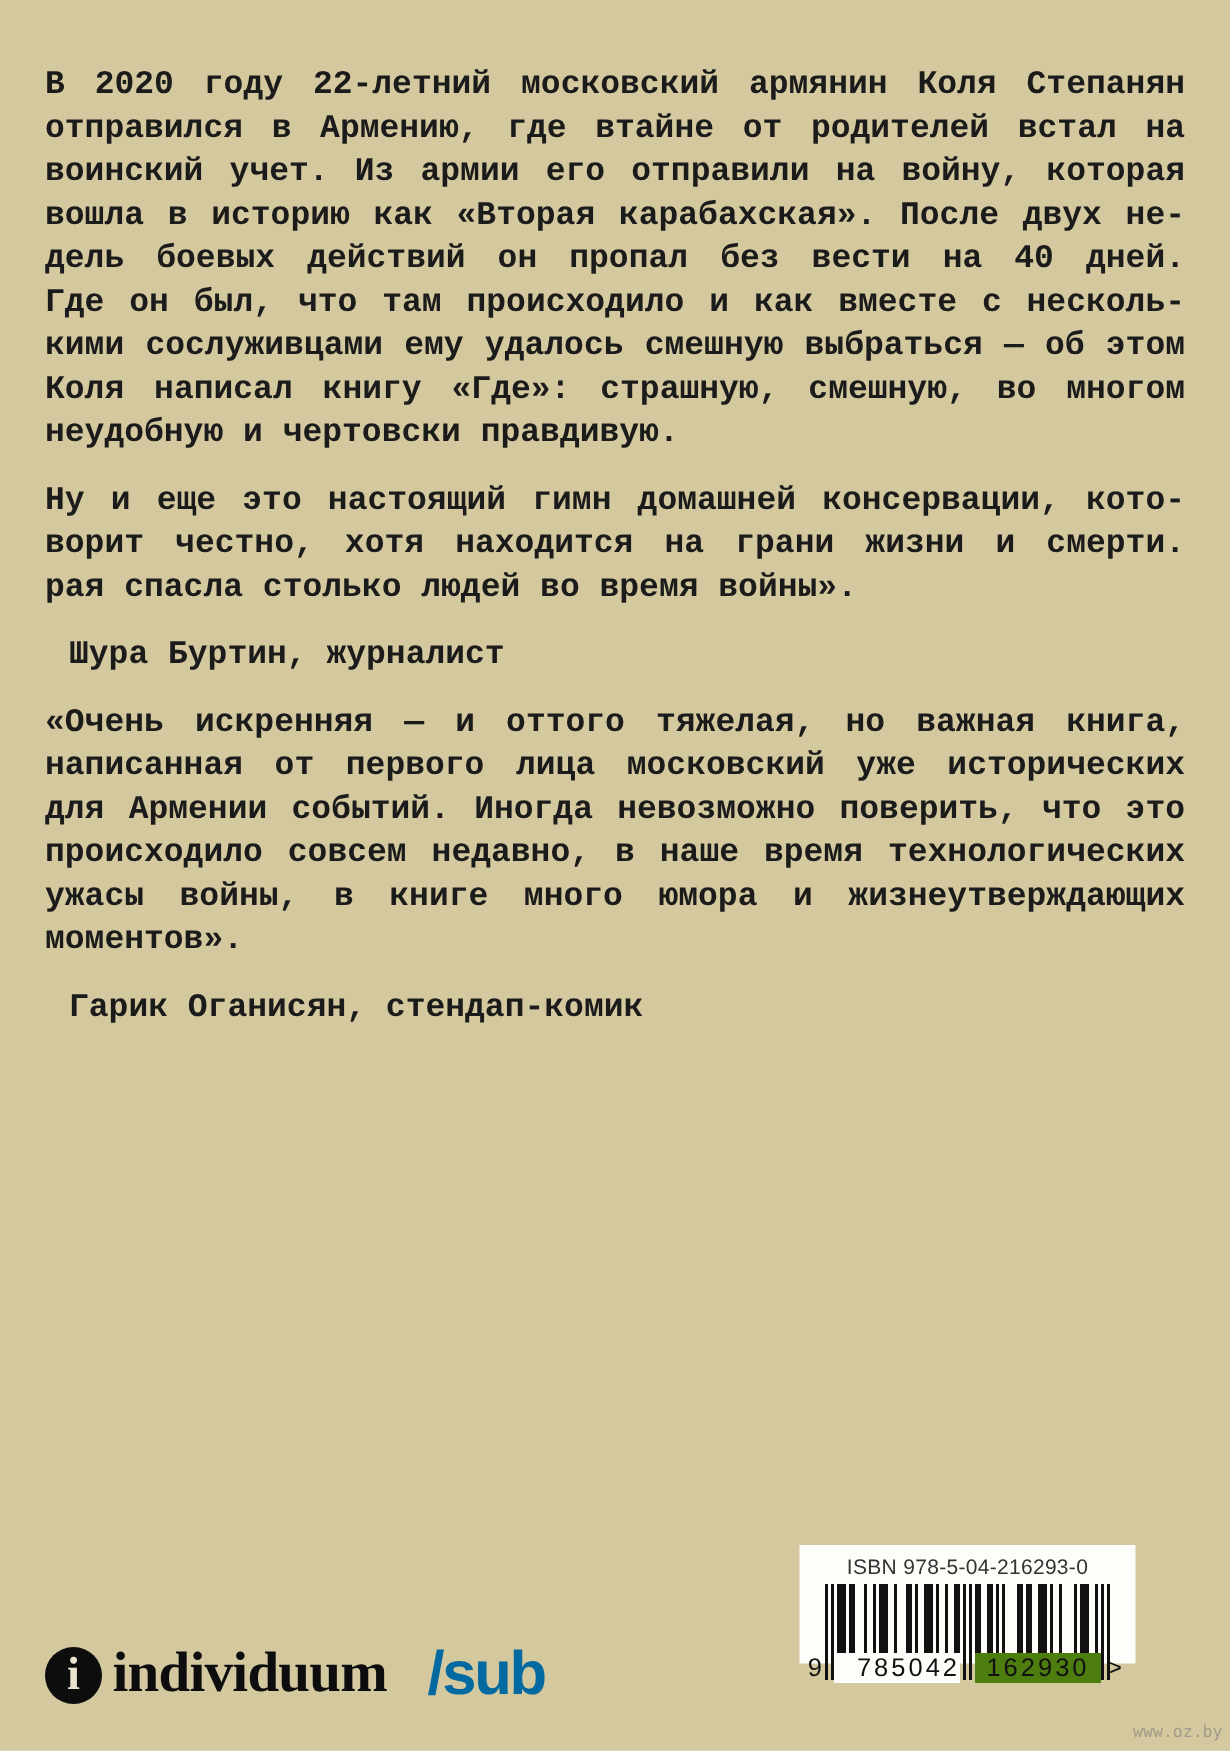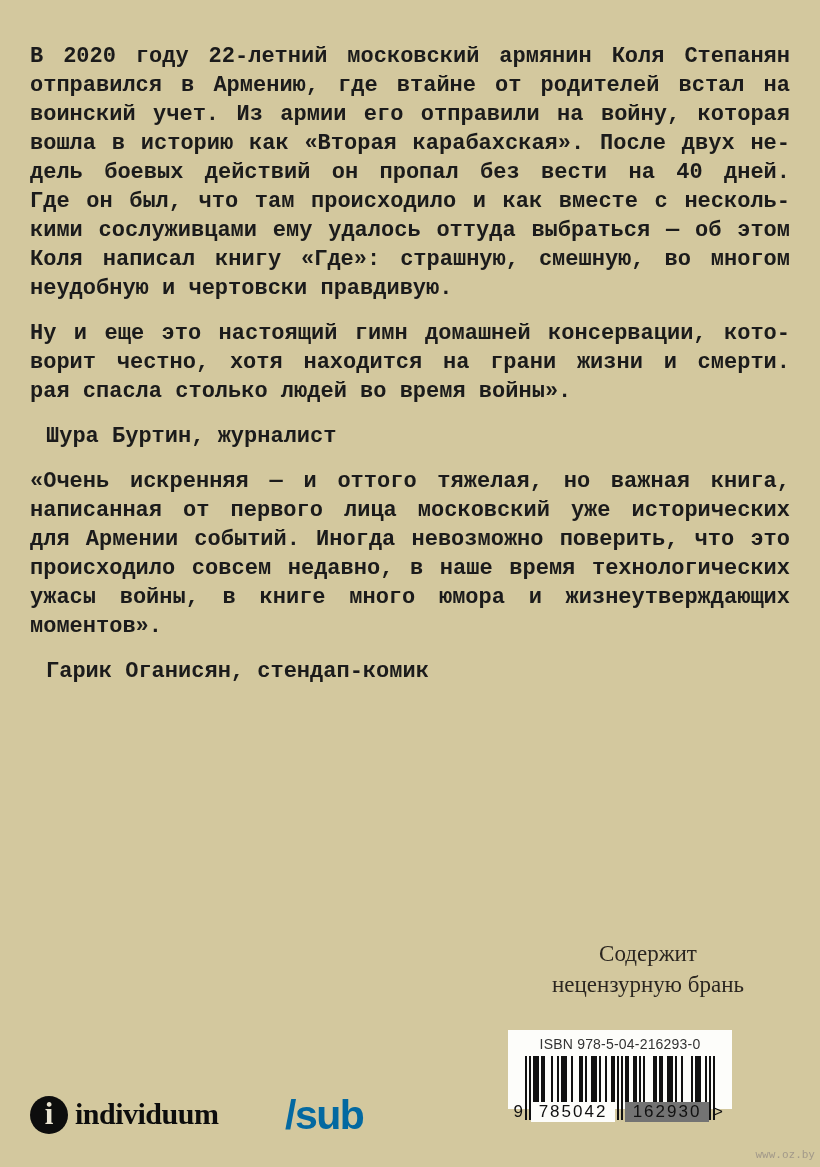--- a/index.html
+++ b/index.html
@@ -22,57 +22,57 @@
   .attrib { margin:0 0 16px 16px; }
   
   .warning {
     position:absolute; top:938px; left:518px; width:260px;
     text-align:center;
     font-family:"Liberation Serif", serif;
     font-size:23px; line-height:31px; color:#2b2620;
   }
   
   .barcode-box {
-    position:absolute; left:508px; top:1030px; width:224px; height:79px;
+    position:absolute; left:533px; top:1030px; width:224px; height:79px;
     background:#fdfdfa;
   }
   .isbn-label {
     position:absolute; top:6px; left:0; right:0;
     text-align:center;
     font-family:"Liberation Sans", sans-serif;
     font-size:14px; color:#333; letter-spacing:0.2px;
   }
   .bars { position:absolute; left:17px; top:26px; width:190px; height:64px; }
   .bars .m { position:absolute; top:0; width:2px; background:#111; }
   .bc-digits {
     position:absolute; top:72px; left:0; width:224px; height:20px;
     font-family:"Liberation Sans", sans-serif;
     font-size:17px; line-height:20px; color:#111;
   }
   .bc-digits span { position:absolute; top:0; height:20px; display:block; }
   .bcd-first { left:0; width:15px; text-align:right; }
-  .bcd-g1 { left:23px; width:84px; background:#fdfdfa; text-align:center; letter-spacing:2px; }
-  .bcd-g2 { left:117px; width:84px; background:#737373; text-align:center; letter-spacing:2px; }
+  .bcd-g1 { left:23px; width:84px; background:#fdfdfa; text-align:right; letter-spacing:2px; }
+  .bcd-g2 { left:117px; width:84px; background:#4d7c0f; text-align:center; letter-spacing:2px; }
   .bcd-end { left:205px; width:16px; text-align:left; }
   
   .logo-individuum {
     position:absolute; left:30px; top:1096px;
     display:flex; align-items:center; gap:7px; color:#0d0d0d;
   }
   .logo-circle {
     width:38px; height:38px; border-radius:50%;
     background:#0d0d0d; color:#e9e3d0;
     display:flex; align-items:center; justify-content:center;
     font-family:"Liberation Serif", serif;
     font-size:31px; font-weight:700; line-height:1;
     padding-bottom:3px; box-sizing:border-box;
   }
   .logo-wordmark {
     font-family:"Liberation Serif", serif;
-    font-size:30px; font-weight:700; letter-spacing:-0.5px;
+    font-size:38px; font-weight:700; letter-spacing:-0.5px;
     margin-top:-3px;
   }
   .logo-sub {
     position:absolute; left:237px; top:1092px;
     font-family:"Liberation Sans", sans-serif;
     font-size:41px; font-weight:700; letter-spacing:-1.5px; color:#0369a1;margin-left:48px;
   }
   .watermark {
     position:absolute; right:5px; bottom:6px;
     font-family:"DejaVu Sans Mono", monospace;
@@ -86,21 +86,21 @@
 
   <div class="body-text">
 
     <div class="tblock">
       <div class="tline">В 2020 году 22-летний московский армянин Коля Степанян</div>
       <div class="tline">отправился в Армению, где втайне от родителей встал на</div>
       <div class="tline">воинский учет. Из армии его отправили на войну, которая</div>
       <div class="tline">вошла в историю как «Вторая карабахская». После двух не-</div>
       <div class="tline">дель боевых действий он пропал без вести на 40 дней.</div>
       <div class="tline">Где он был, что там происходило и как вместе с несколь-</div>
-      <div class="tline">кими сослуживцами ему удалось оттуда выбраться — об этом</div>
+      <div class="tline">кими сослуживцами ему удалось смешную выбраться — об этом</div>
       <div class="tline">Коля написал книгу «Где»: страшную, смешную, во многом</div>
       <div class="tline tlast">неудобную и чертовски правдивую.</div>
     </div>
 
     <div class="tblock">
       <div class="tline">Ну и еще это настоящий гимн домашней консервации, кото-</div>
       <div class="tline">ворит честно, хотя находится на грани жизни и смерти.</div>
       <div class="tline tlast">рая спасла столько людей во время войны».</div>
     </div>
 
@@ -112,24 +112,20 @@
       <div class="tline">для Армении событий. Иногда невозможно поверить, что это</div>
       <div class="tline">происходило совсем недавно, в наше время технологических</div>
       <div class="tline">ужасы войны, в книге много юмора и жизнеутверждающих</div>
       <div class="tline tlast">моментов».</div>
     </div>
 
     <div class="attrib">Гарик Оганисян, стендап-комик</div>
 
   </div>
 
-  <div class="warning">
-    <div>Содержит</div>
-    <div>нецензурную брань</div>
-  </div>
 
   <div class="barcode-box">
     <div class="isbn-label">ISBN 978-5-04-216293-0</div>
     <div class="bars" id="barcode-bars">
         <div class="m" style="left: 0px; height: 64px;"></div>
         <div class="m" style="left: 4px; height: 64px;"></div>
         <div class="m" style="left: 8px; height: 46px;"></div>
         <div class="m" style="left: 10px; height: 46px;"></div>
         <div class="m" style="left: 12px; height: 46px;"></div>
         <div class="m" style="left: 16px; height: 46px;"></div>

